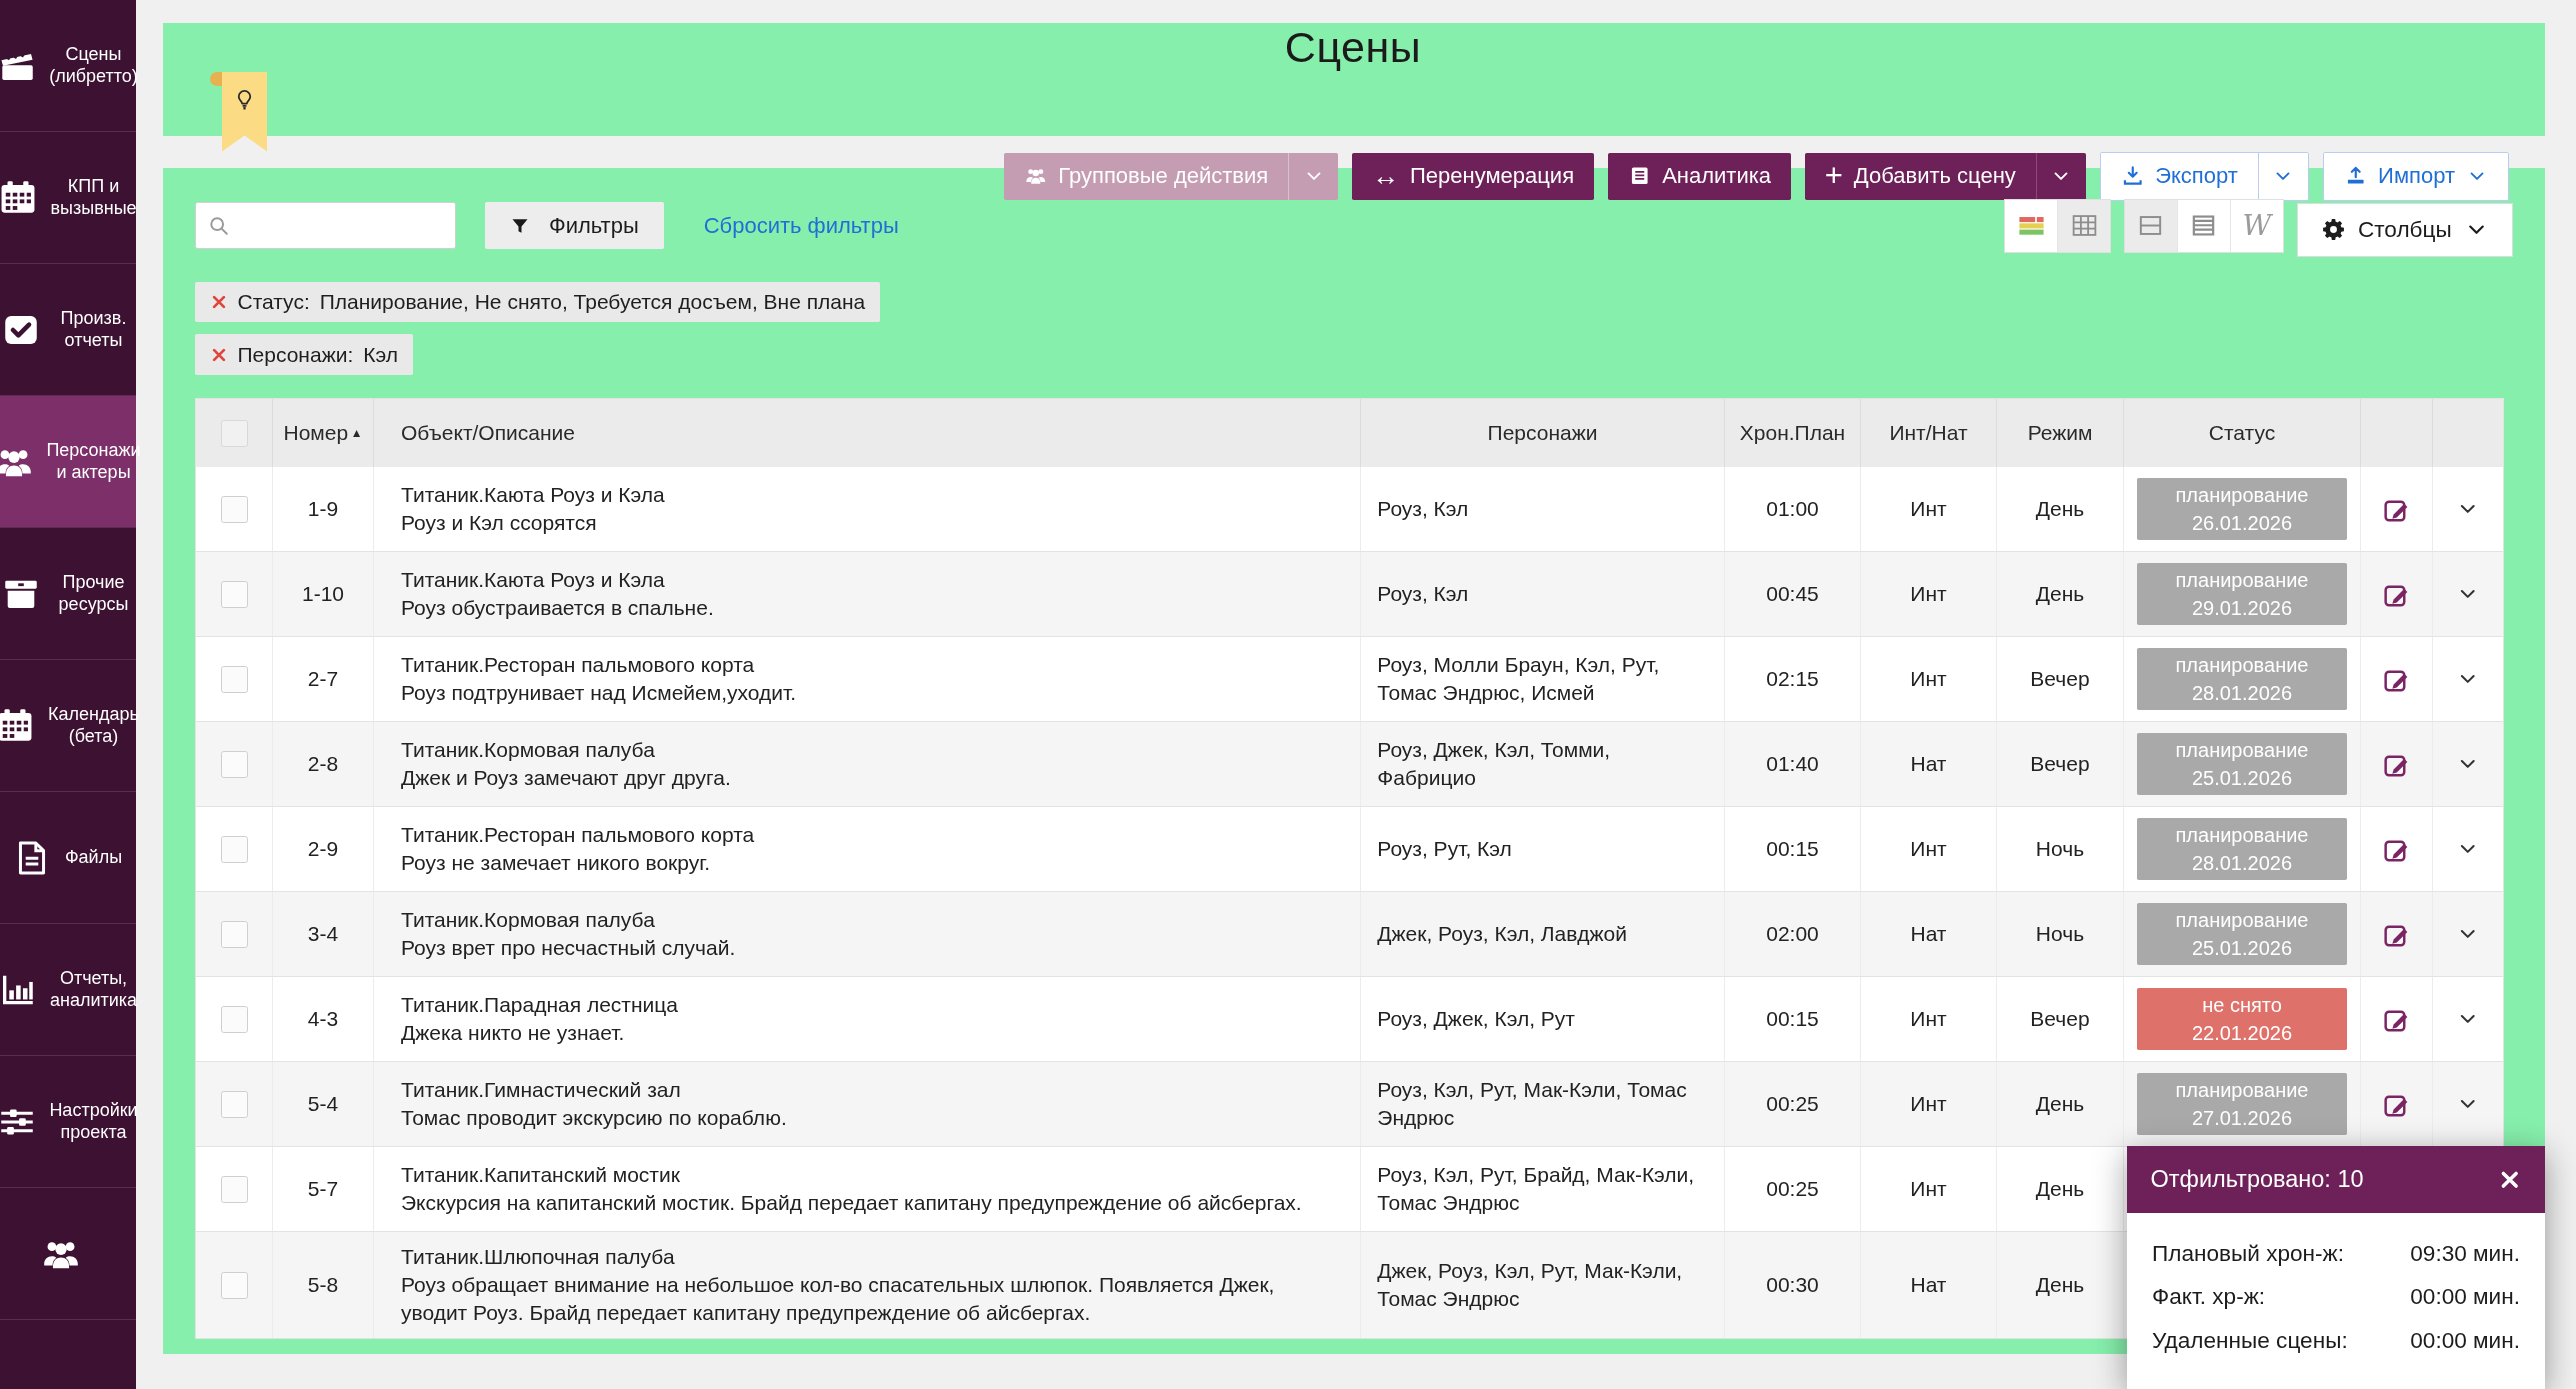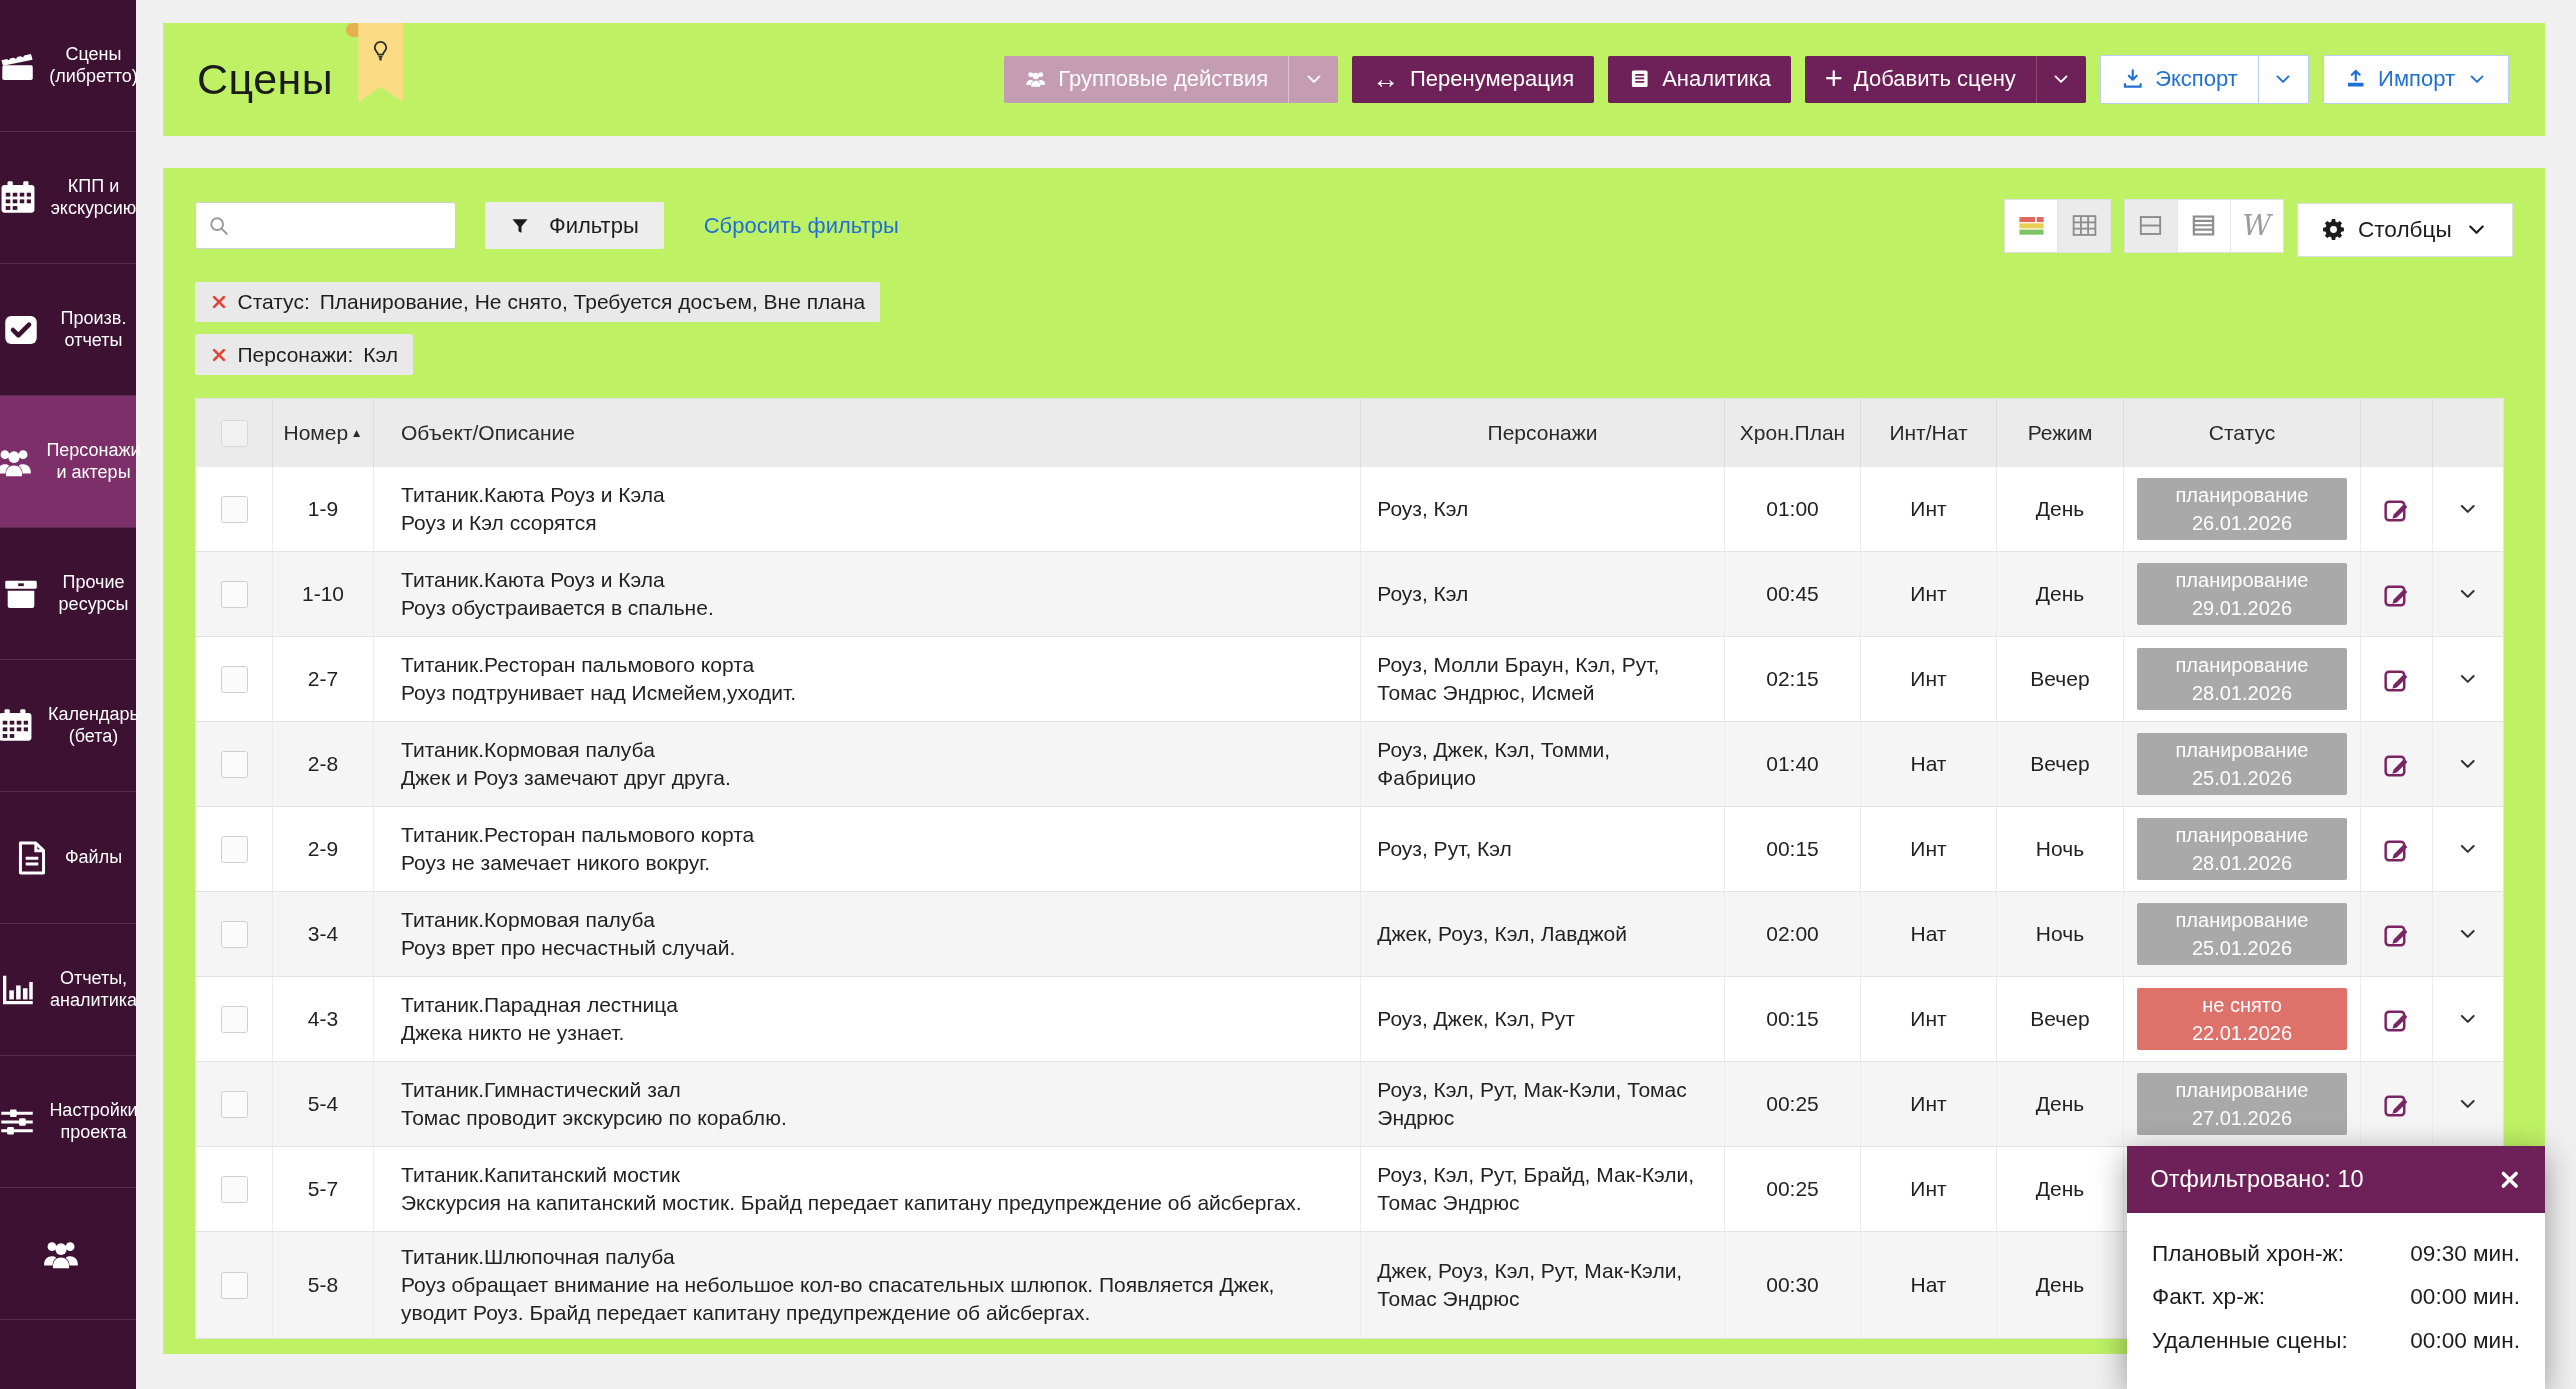--- a/index.html
+++ b/index.html
@@ -10,21 +10,21 @@
   .sidebar{position:absolute;left:0;top:0;width:136px;height:1389px;background:#3c1132;z-index:10;}
   .sb-item{--cut:#3c1132;height:132px;box-sizing:border-box;display:flex;flex-direction:row;
     align-items:center;justify-content:center;gap:9px;border-bottom:1.8px solid #5c2b50;cursor:pointer;}
   .sb-item.active{--cut:#7c2f68;background:#7c2f68;}
   .sb-icon{width:42px;height:42px;display:flex;align-items:center;justify-content:center;}
   .sb-icon svg{width:42px;height:42px;}
   .sb-label{color:#fff;font-size:18px;line-height:1.22;text-align:center;padding:0 2.7px;}
 
   
   .content{position:absolute;left:163px;top:0;width:2382px;}
-  .card{background:#bef264;width:100%;box-sizing:border-box;}
+  .card{background:#86efac;width:100%;box-sizing:border-box;flex-direction:column;}
 
   
   .header-card{margin-top:22.6px;height:113px;display:flex;align-items:center;padding:0 36px 0 34px;}
   .page-title{font-size:43px;color:#1b1b1b;letter-spacing:0.5px;}
   .bookmark-wrap{position:relative;align-self:flex-start;margin-left:25px;height:80px;}
   .fold{position:absolute;left:-11.8px;top:0;width:13.6px;height:14.5px;background:#e6b14e;border-radius:9px 0 0 9px;}
   .bookmark{position:relative;width:45px;height:80px;background:#fbdc85;display:flex;justify-content:center;
     padding-top:14.5px;box-sizing:border-box;clip-path:polygon(0 0,100% 0,100% 100%,50% 80%,0 100%);}
   .bookmark svg{width:27px;height:27px;}
 
@@ -151,21 +151,21 @@
               <rect x="17" y="9" width="2.4" height="2.2"></rect>
               <rect x="5" y="12.8" width="2.6" height="2.2"></rect>
               <rect x="9" y="12.8" width="2.6" height="2.2"></rect>
               <rect x="13" y="12.8" width="2.6" height="2.2"></rect>
               <rect x="17" y="12.8" width="2.4" height="2.2"></rect>
               <rect x="5" y="16.6" width="2.6" height="2.2"></rect>
               <rect x="9" y="16.6" width="2.6" height="2.2"></rect>
             </g>
           </svg>
         </span>
-        <span class="sb-label">КПП и экскурсию</span>
+        <span class="sb-label">КПП и вызывные</span>
       </div>
       <div class="sb-item">
         <span class="sb-icon" style="display: inline-flex;">
           <svg viewBox="0 0 24 24">
             <rect x="3" y="4" width="18" height="16" rx="3.4" fill="#fff"></rect>
             <path d="M7.4 12l3.1 3.1 6.1-6.2" stroke="var(--cut)" stroke-width="2.6" fill="none" stroke-linecap="round" stroke-linejoin="round"></path>
           </svg>
         </span>
         <span class="sb-label">Произв. отчеты</span>
       </div>

